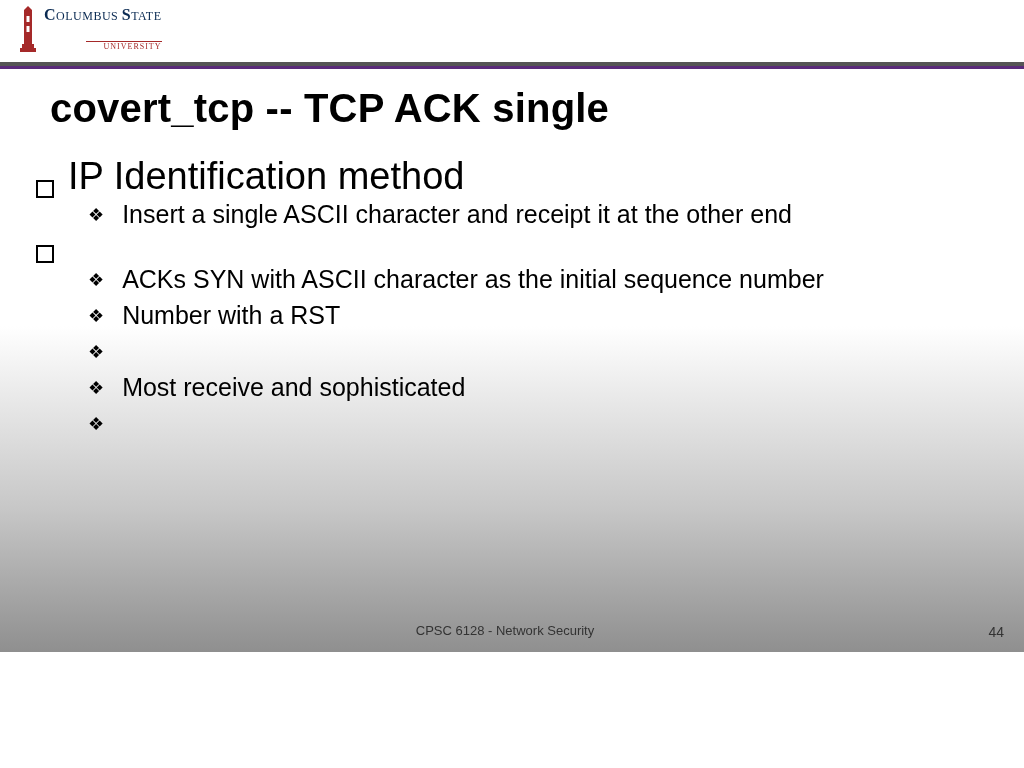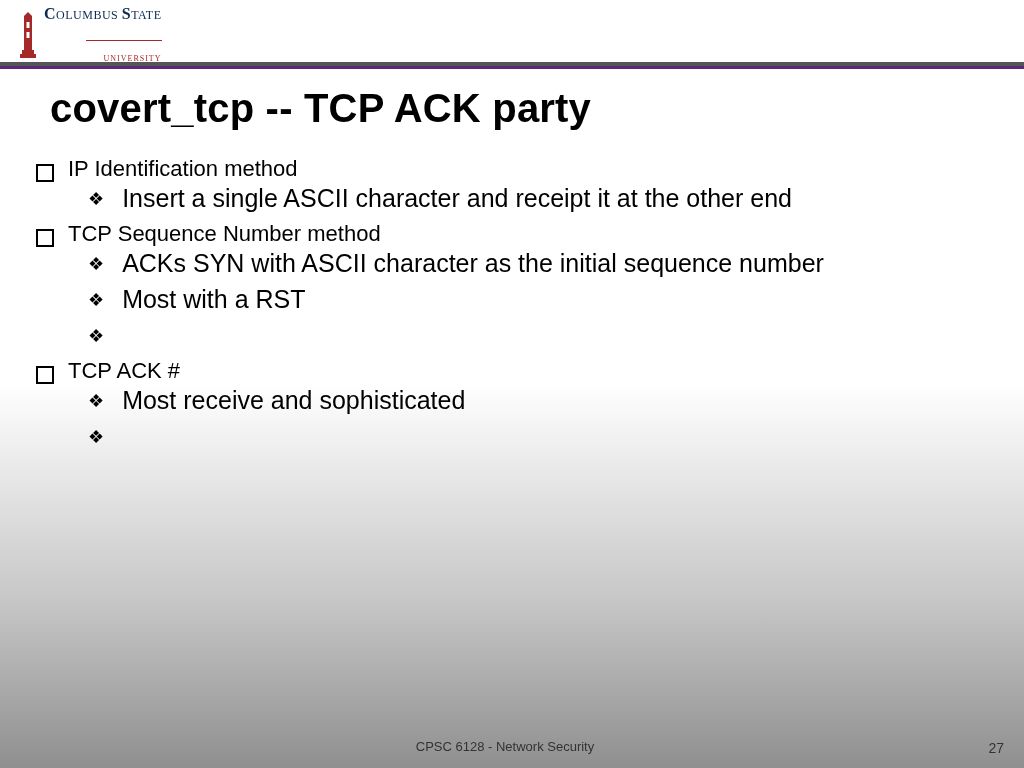--- a/index.html
+++ b/index.html
@@ -6,21 +6,21 @@
     margin: 0;
     padding: 0;
     width: 1024px;
     height: 768px;
     font-family: Arial, Helvetica, sans-serif;
     overflow: hidden;
   }
   .slide {
     position: relative;
     width: 1024px;
-    height: 768px;
+    height: 652px;
     background: linear-gradient(to bottom, #ffffff 0%, #ffffff 50%, #c7c7c7 78%, #8f8f8f 100%);
   }
   .header {
     position: relative;
     width: 100%;
     height: 64px;
     background: #fff;
   }
   .logo {
     position: absolute;
@@ -47,21 +47,21 @@
   }
   .logo-line1 .big { font-size: 16px; color: #0a2a52; font-weight: 600; }
   .logo-line1 .small { font-size: 12px; color: #0a2a52; }
   .logo-line2 {
     font-family: Georgia, 'Times New Roman', serif;
     font-size: 8px;
     color: #a52929;
     letter-spacing: 1px;
     border-top: 1px solid #a52929;
     margin-top: 18px;
-    padding-top: 14px;
+    padding-top: 1px;
     align-self: flex-end;
     padding-left: 18px;
   }
   .rule-grey {
     position: absolute;
     left: 0; right: 0;
     top: 62px;
     height: 4px;
     background: #555;
   }
@@ -82,24 +82,24 @@
     letter-spacing: 0.2px;
   }
   .content {
     position: absolute;
     top: 155px;
     left: 32px;
     right: 20px;
     color: #000;
   }
   .l1 {
-    font-size: 22px;
+    font-size: 38px;
     margin: 0 0 2px 0;
     display: flex;
-    align-items: center;
+    align-items: flex-end;
   }
   .l1 .bullet {
     width: 18px; height: 18px;
     border: 2.5px solid #000;
     box-sizing: border-box;
     margin: 9px 14px 0 4px;
     flex: 0 0 auto;
   }
   .l2 {
     font-size: 25px;
@@ -151,59 +151,54 @@
         <div class="logo-line1">
           <span class="big">C</span><span class="small">OLUMBUS </span><span class="big">S</span><span class="small">TATE</span>
         </div>
         <div class="logo-line2">UNIVERSITY</div>
       </div>
     </div>
   </div>
   <div class="rule-grey"></div>
   <div class="rule-purple"></div>
 
-  <div class="title">covert_tcp -- TCP ACK party</div>
+  <div class="title">covert_tcp -- TCP ACK single</div>
 
   <div class="content">
 
     <div class="l1">
       <span class="bullet"></span>
       <span>IP Identification method</span>
     </div>
     <div class="l2">
       <span class="bullet">❖</span>
       <span>Insert a single ASCII character and receipt it at the other end</span>
     </div>
 
     <div class="l1">
       <span class="bullet"></span>
-      <span>TCP Sequence Number method</span>
     </div>
     <div class="l2">
       <span class="bullet">❖</span>
       <span>ACKs SYN with ASCII character as the initial sequence number</span>
     </div>
     <div class="l2">
       <span class="bullet">❖</span>
-      <span>Most with a RST</span>
-    </div>
-    <div class="l2">
-      <span class="bullet">❖</span>
-    </div>
-
-    <div class="l1">
-      <span class="bullet"></span>
-      <span>TCP ACK #</span>
-    </div>
+      <span>Number with a RST</span>
+    </div>
+    <div class="l2">
+      <span class="bullet">❖</span>
+    </div>
+
     <div class="l2">
       <span class="bullet">❖</span>
       <span>Most receive and sophisticated</span>
     </div>
     <div class="l2">
       <span class="bullet">❖</span>
     </div>
 
   </div>
 
   <div class="footer">CPSC 6128 - Network Security</div>
-  <div class="pagenum">27</div>
+  <div class="pagenum">44</div>
 
 </div>
 
 </body></html>

